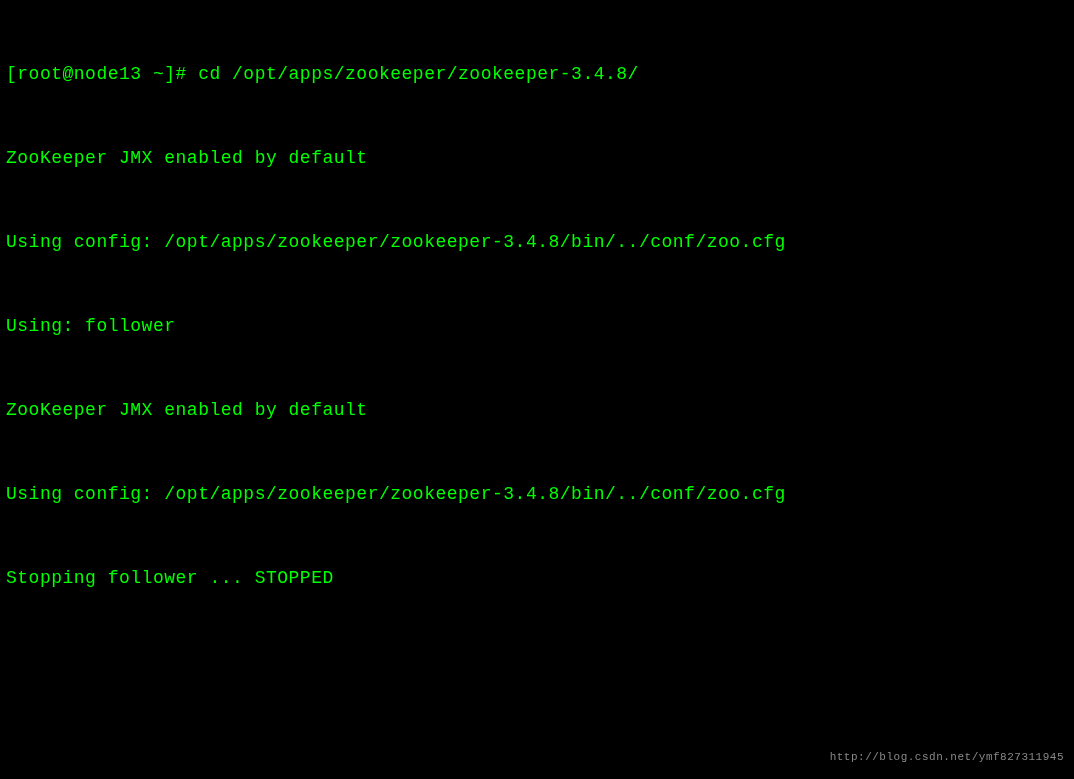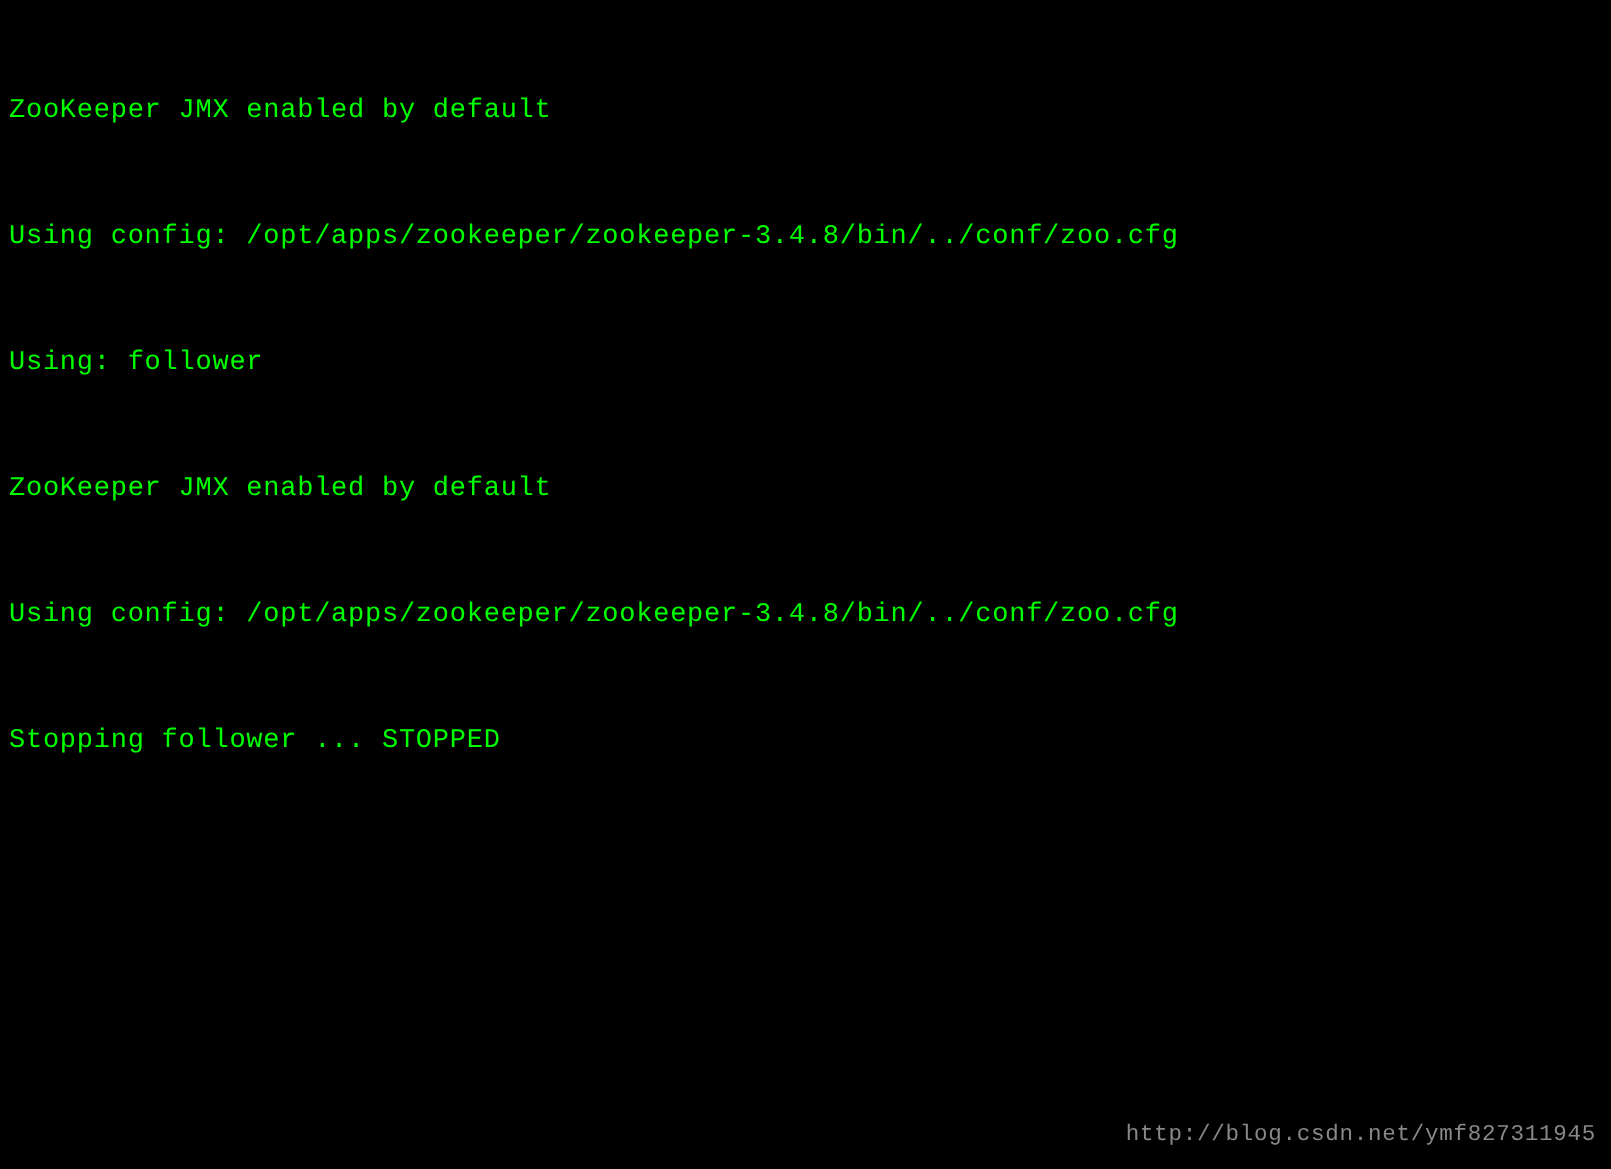--- a/index.html
+++ b/index.html
@@ -24,29 +24,30 @@
       letter-spacing: 0.5px;
     }
     .line {
       display: block;
     }
     .watermark {
       position: absolute;
       bottom: 8px;
       right: 10px;
       color: #888888;
-      font-size: 15px;
+      font-size: 11px;
       font-family: 'Courier New', monospace;
       letter-spacing: 0.5px;
     }
   </style>
 </head>
 <body>
 
 <div class="terminal">
+  <span class="line">[root@node13 ~]# cd /opt/apps/zookeeper/zookeeper-3.4.8/</span>
   <span class="line">ZooKeeper JMX enabled by default</span>
   <span class="line">Using config: /opt/apps/zookeeper/zookeeper-3.4.8/bin/../conf/zoo.cfg</span>
   <span class="line">Using: follower</span>
   <span class="line">ZooKeeper JMX enabled by default</span>
   <span class="line">Using config: /opt/apps/zookeeper/zookeeper-3.4.8/bin/../conf/zoo.cfg</span>
   <span class="line">Stopping follower ... STOPPED</span>
   
   
   
   

